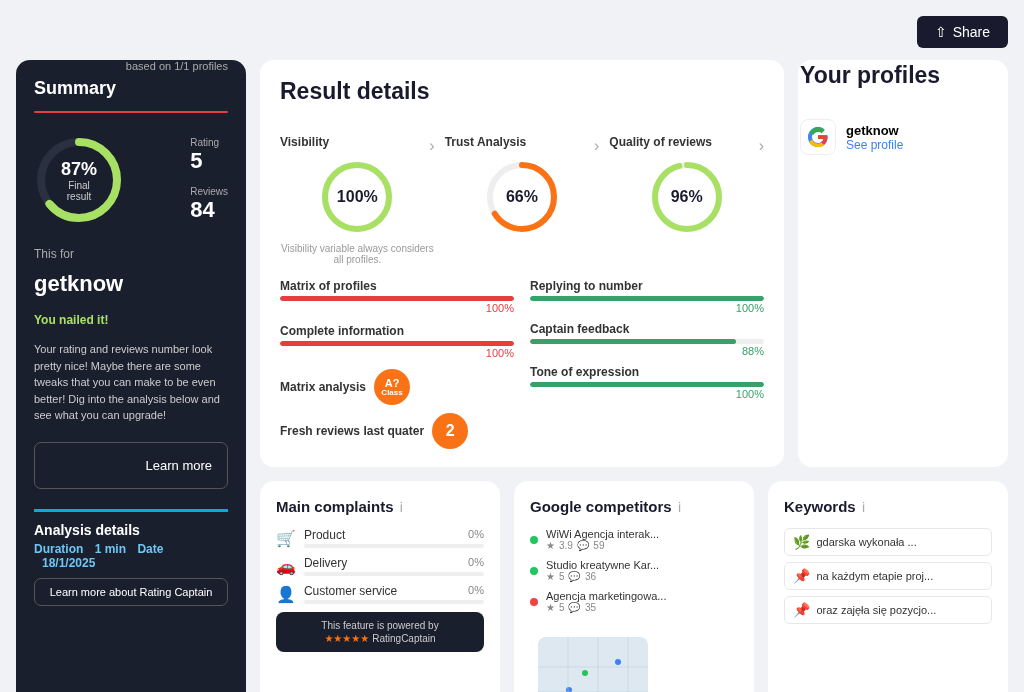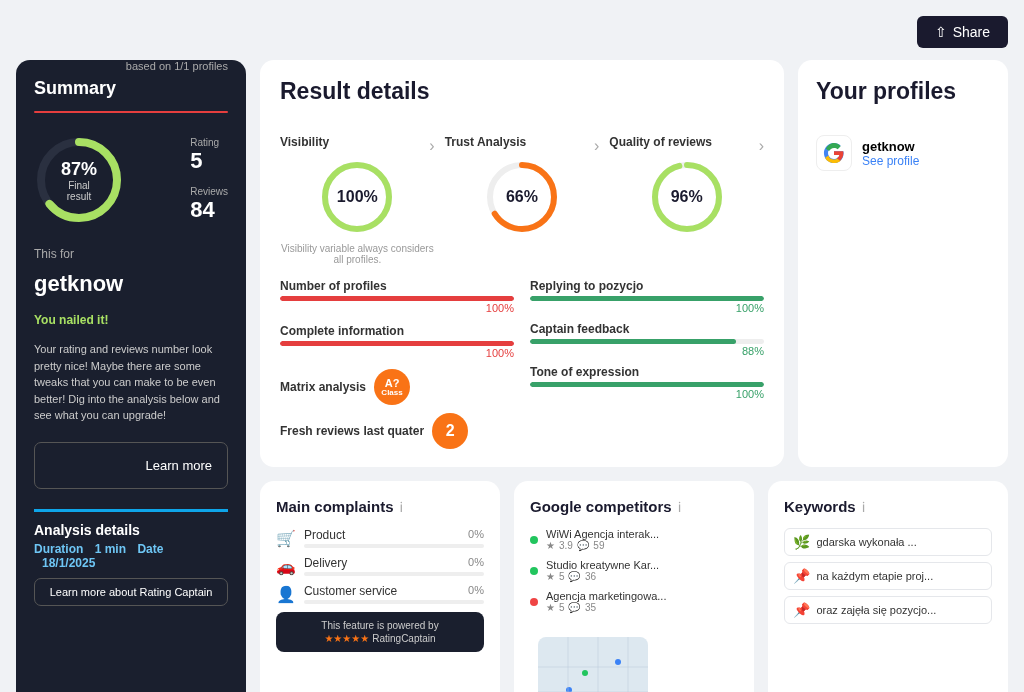--- a/index.html
+++ b/index.html
@@ -164,21 +164,21 @@
     }
 
     .right-col .review-row { margin-bottom: 8px; }
     .review-label { font-size: 12px; font-weight: 600; color: #333; margin-bottom: 3px; }
     .review-pct { font-size: 11px; color: #38a169; text-align: right; margin-top: 1px; }
 
     
     .profiles-card {
       background: white;
       border-radius: 14px;
-      padding: 18px;
+      padding: 2px;
       grid-column: 3;
       grid-row: 1;
     }
     .profile-item { display: flex; align-items: center; gap: 10px; margin-top: 10px; }
     .g-logo {
       width: 36px; height: 36px;
       border: 1px solid #eee;
       border-radius: 8px;
       display: flex; align-items: center; justify-content: center;
       font-size: 20px;
@@ -353,21 +353,21 @@
             <circle cx="40" cy="40" r="32" fill="none" stroke="#a8e063" stroke-width="6" stroke-dasharray="193 201" stroke-dashoffset="0" stroke-linecap="round" transform="rotate(-90 40 40)"></circle>
           </svg>
           <div class="circle-pct">96%</div>
         </div>
       </div>
     </div>
 
     <div class="result-bottom">
       <div class="left-col">
         <div class="profile-count">
-          <div class="stat-row-label">Number of profiles</div>
+          <div class="stat-row-label">Matrix of profiles</div>
           <div class="progress-bar">
               <div class="progress-fill" style="width:100%;background:#e53e3e;"></div>
             </div>
           <div class="pct-label">100%</div>
         </div>
         <div class="complete-info">
           <div class="stat-row-label">Complete information</div>
           <div class="progress-bar">
               <div class="progress-fill" style="width:100%;background:#e53e3e;"></div>
             </div>
@@ -380,21 +380,21 @@
             <span class="class">Class</span>
           </div>
         </div>
         <div class="fresh-row">
           <div class="fresh-label">Fresh reviews last quater</div>
           <div class="orange-circle">2</div>
         </div>
       </div>
       <div class="right-col">
         <div class="review-row">
-          <div class="review-label">Replying to pozycjo</div>
+          <div class="review-label">Replying to number</div>
           <div class="progress-bar">
               <div class="progress-fill" style="width:100%;background:#38a169;"></div>
             </div>
           <div class="review-pct">100%</div>
         </div>
         <div class="review-row">
           <div class="review-label">Captain feedback</div>
           <div class="progress-bar">
               <div class="progress-fill" style="width:88%;background:#38a169;"></div>
             </div>

